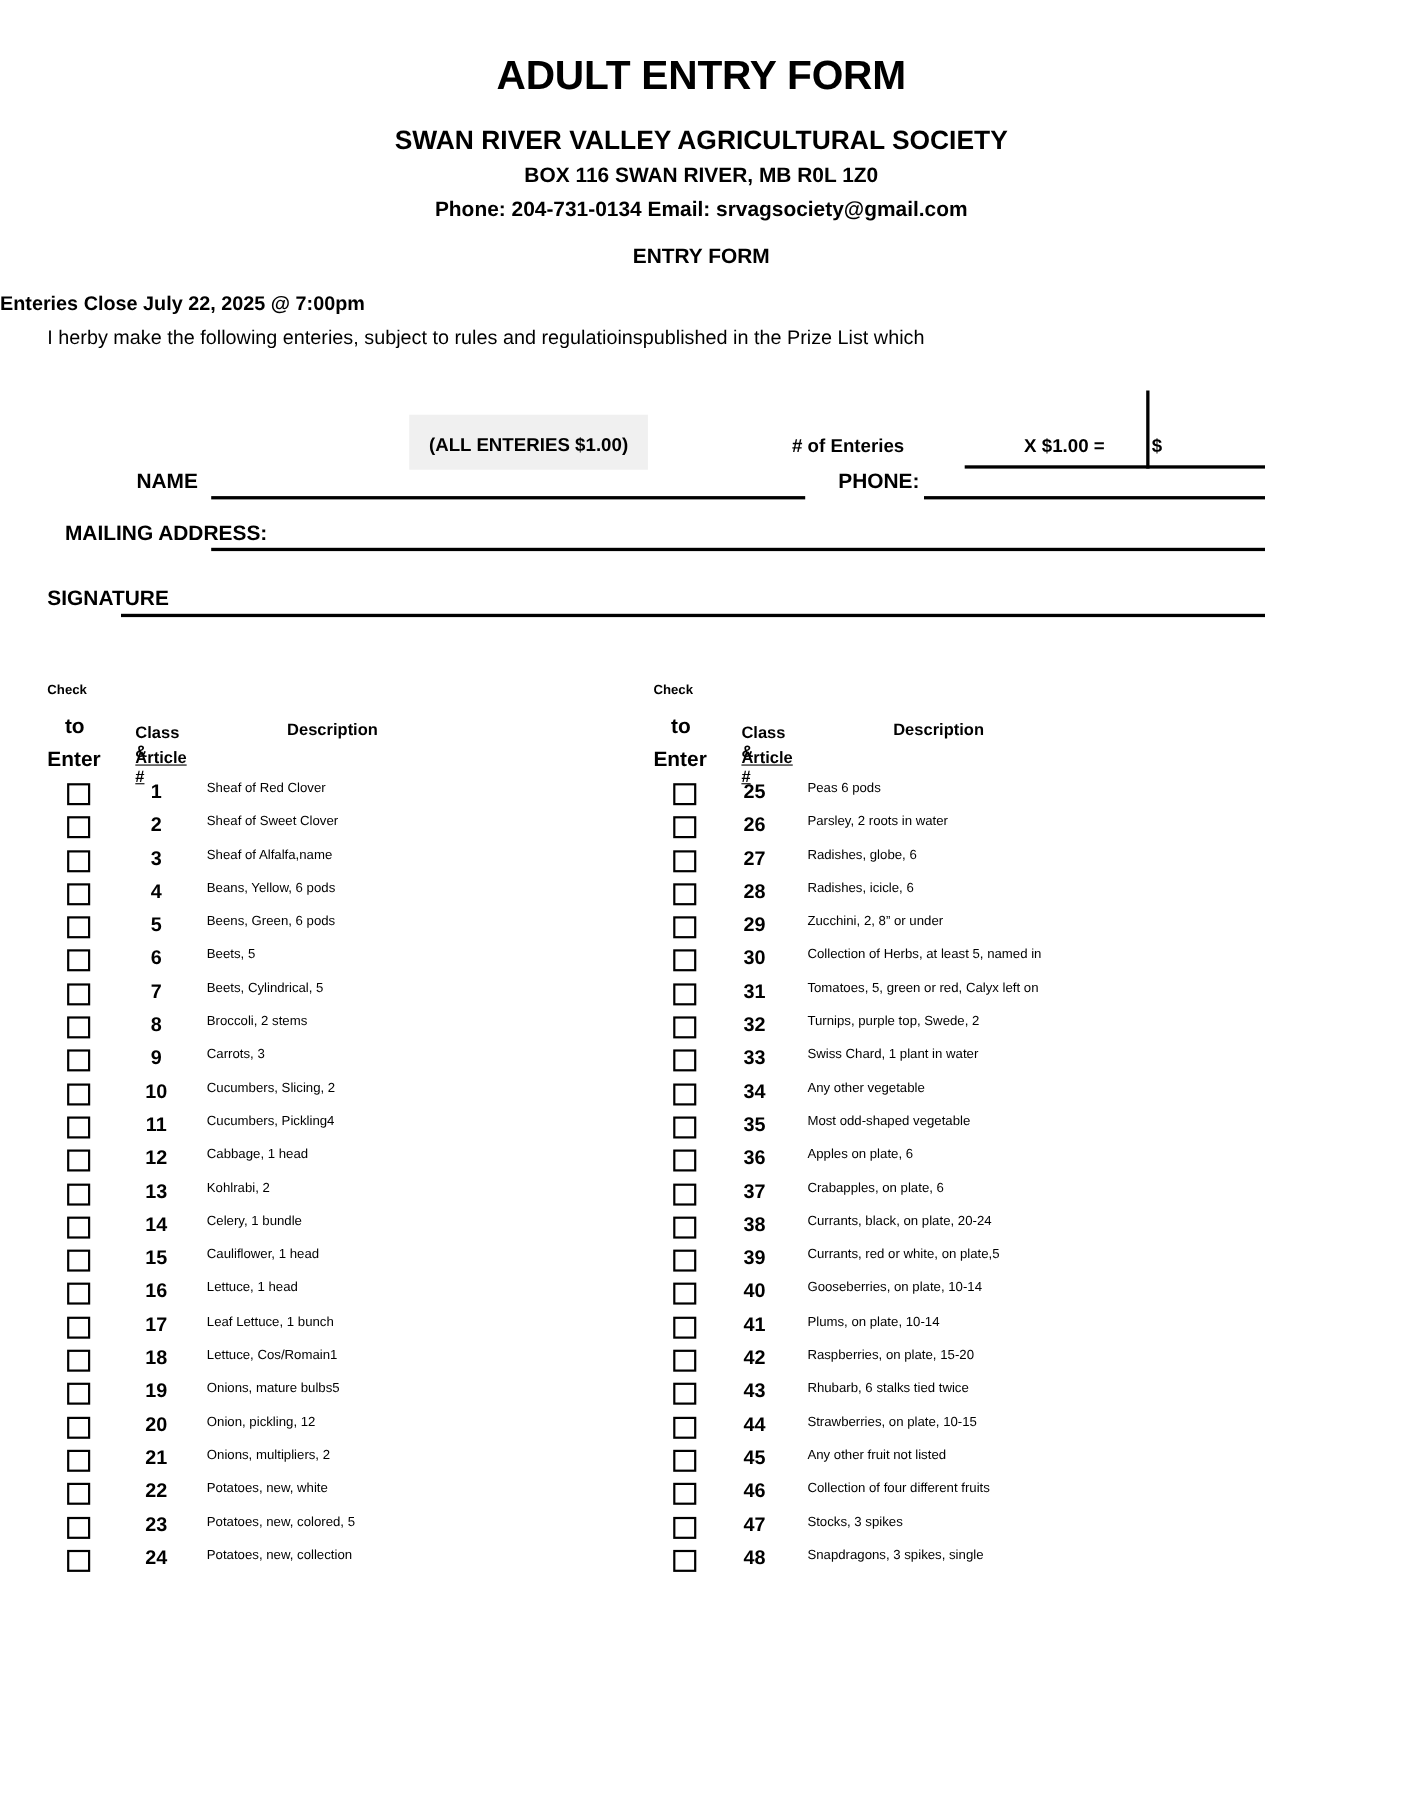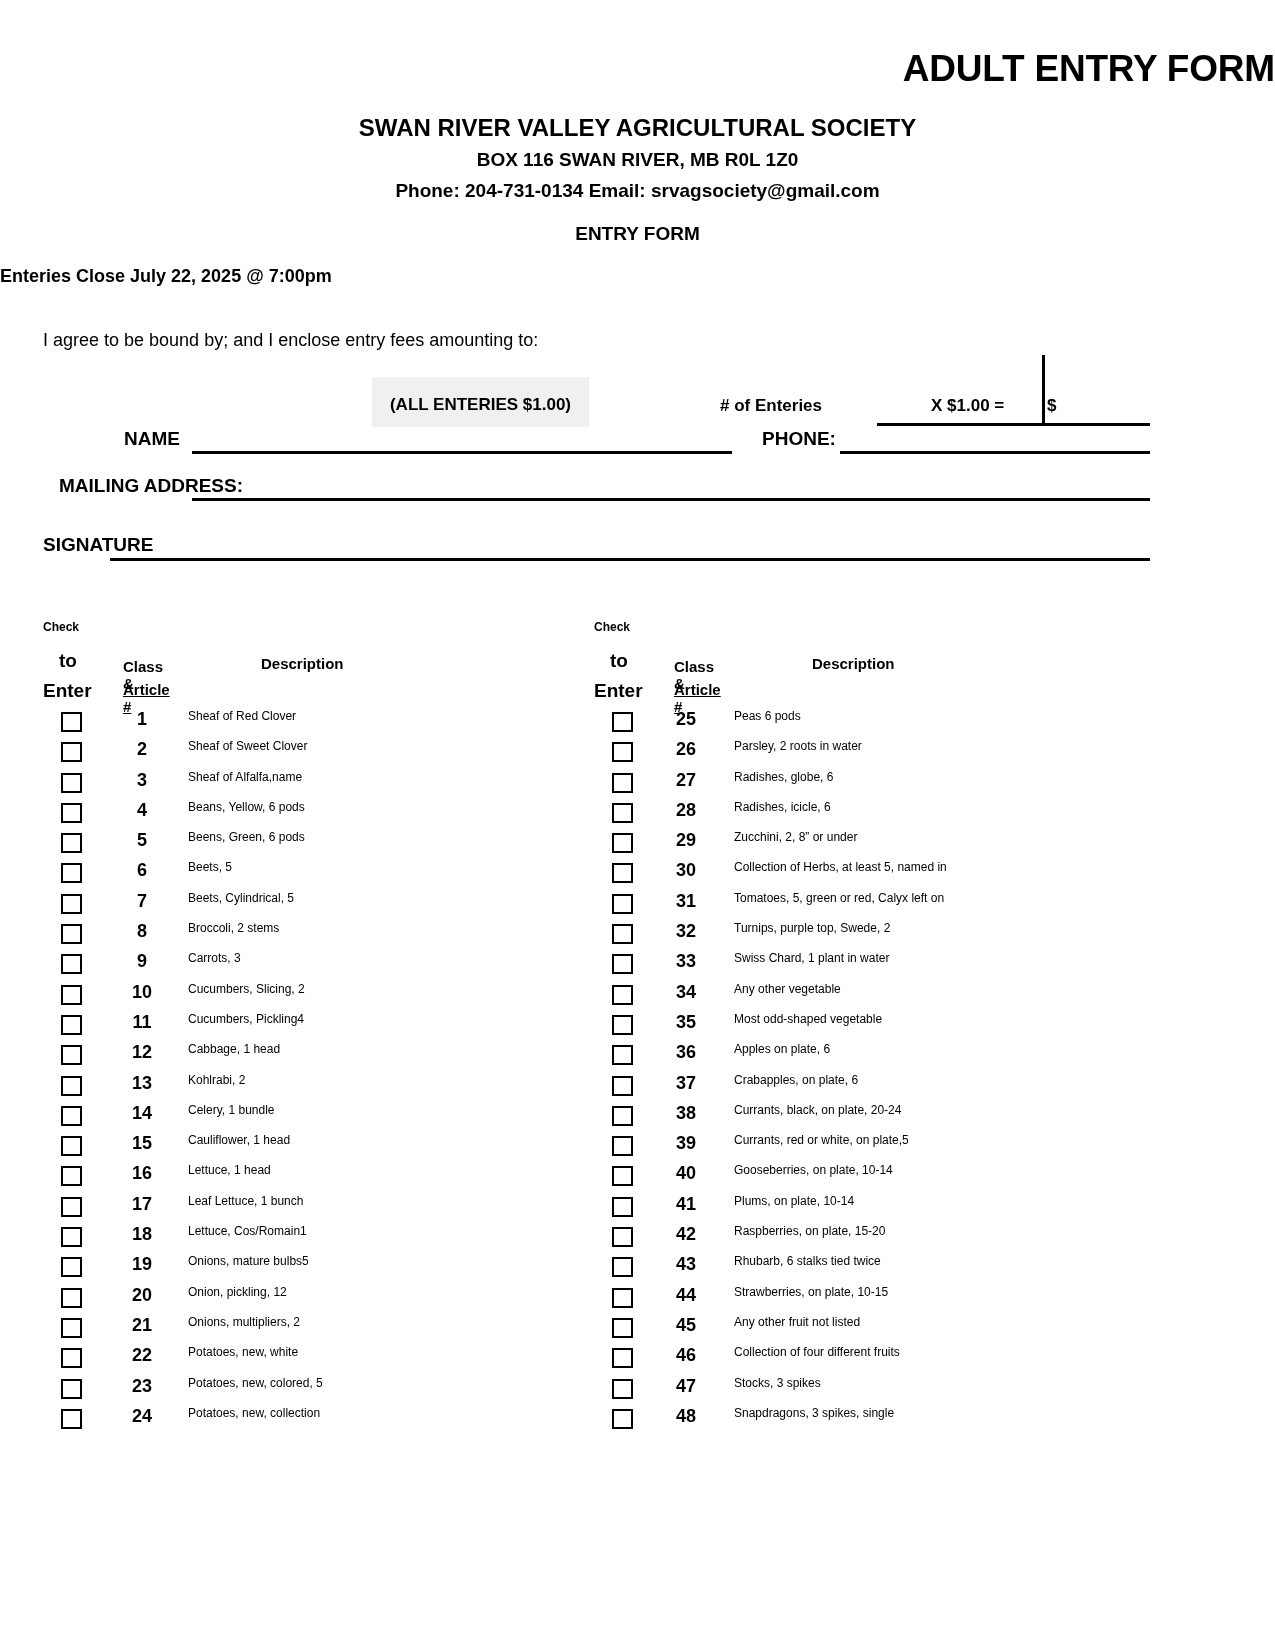--- a/index.html
+++ b/index.html
@@ -18,21 +18,21 @@
     background: #ffffff;
     overflow: hidden;
   }
 
   
   .doc-title {
     position: absolute;
     top: 48px;
     left: 0;
     width: 1275px;
-    text-align: right;
+    text-align: center;
     font-size: 37px;
     font-weight: bold;
     letter-spacing: -0.2px;
   }
   .society-name {
     position: absolute;
     top: 114px;
     left: 0;
     width: 1275px;
     text-align: center;
@@ -319,21 +319,21 @@
 
 <div class="page">
 
   <div class="doc-title">ADULT ENTRY FORM</div>
   <div class="society-name">SWAN RIVER VALLEY AGRICULTURAL SOCIETY</div>
   <div class="address-line">BOX 116 SWAN RIVER, MB  R0L 1Z0</div>
   <div class="contact-line">Phone: 204-731-0134  Email: srvagsociety@gmail.com</div>
   <div class="entry-form-label">ENTRY FORM</div>
   <div class="close-notice">Enteries Close July 22, 2025 @ 7:00pm</div>
 
-  <div class="decl-line2">I agree to be bound by; and I enclose entry fees amounting to:</div>
+  <div class="decl-line1">I herby make the following enteries, subject to rules and regulatioinspublished in the Prize List which</div>
 
   <div class="fee-shade"></div>
   <div class="fee-shade-label">(ALL ENTERIES $1.00)</div>
   <div class="num-entries-label"># of Enteries</div>
   <div class="times-price-label">X   $1.00 =</div>
   <div class="dollar-sign">$</div>
   <div class="fee-vline"></div>
   <div class="fee-hline"></div>
 
   <div class="name-label">NAME</div>

